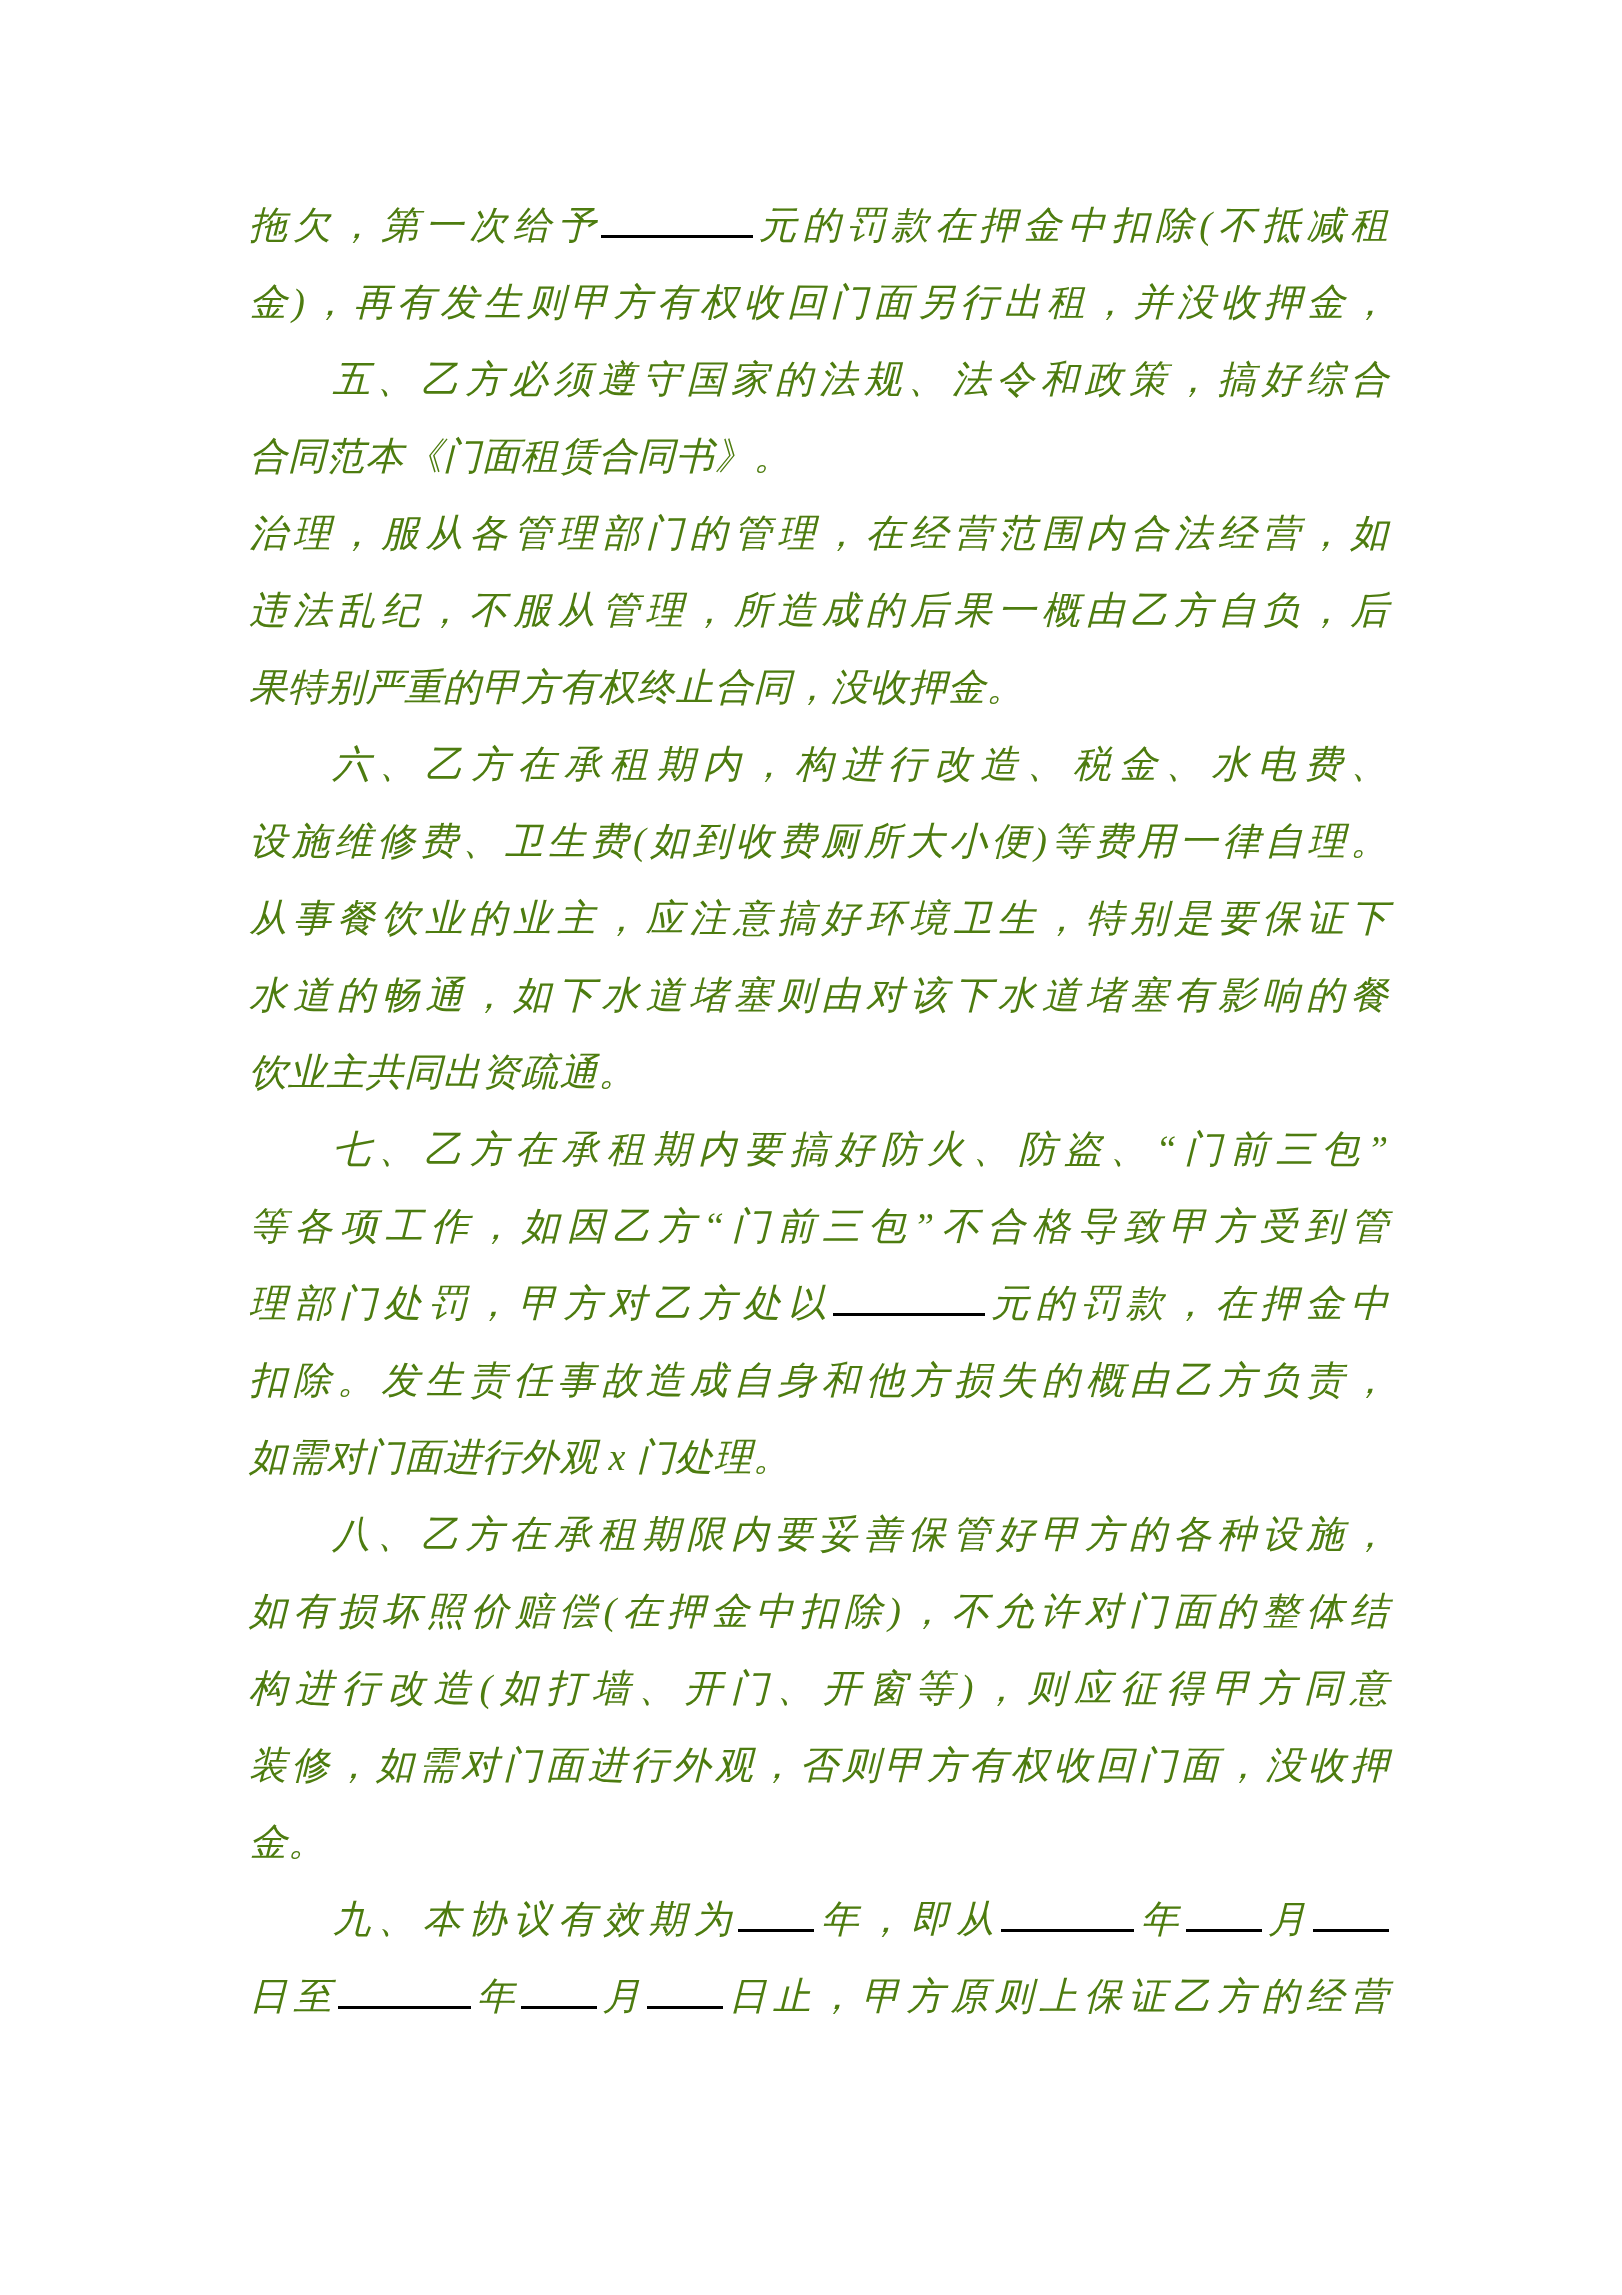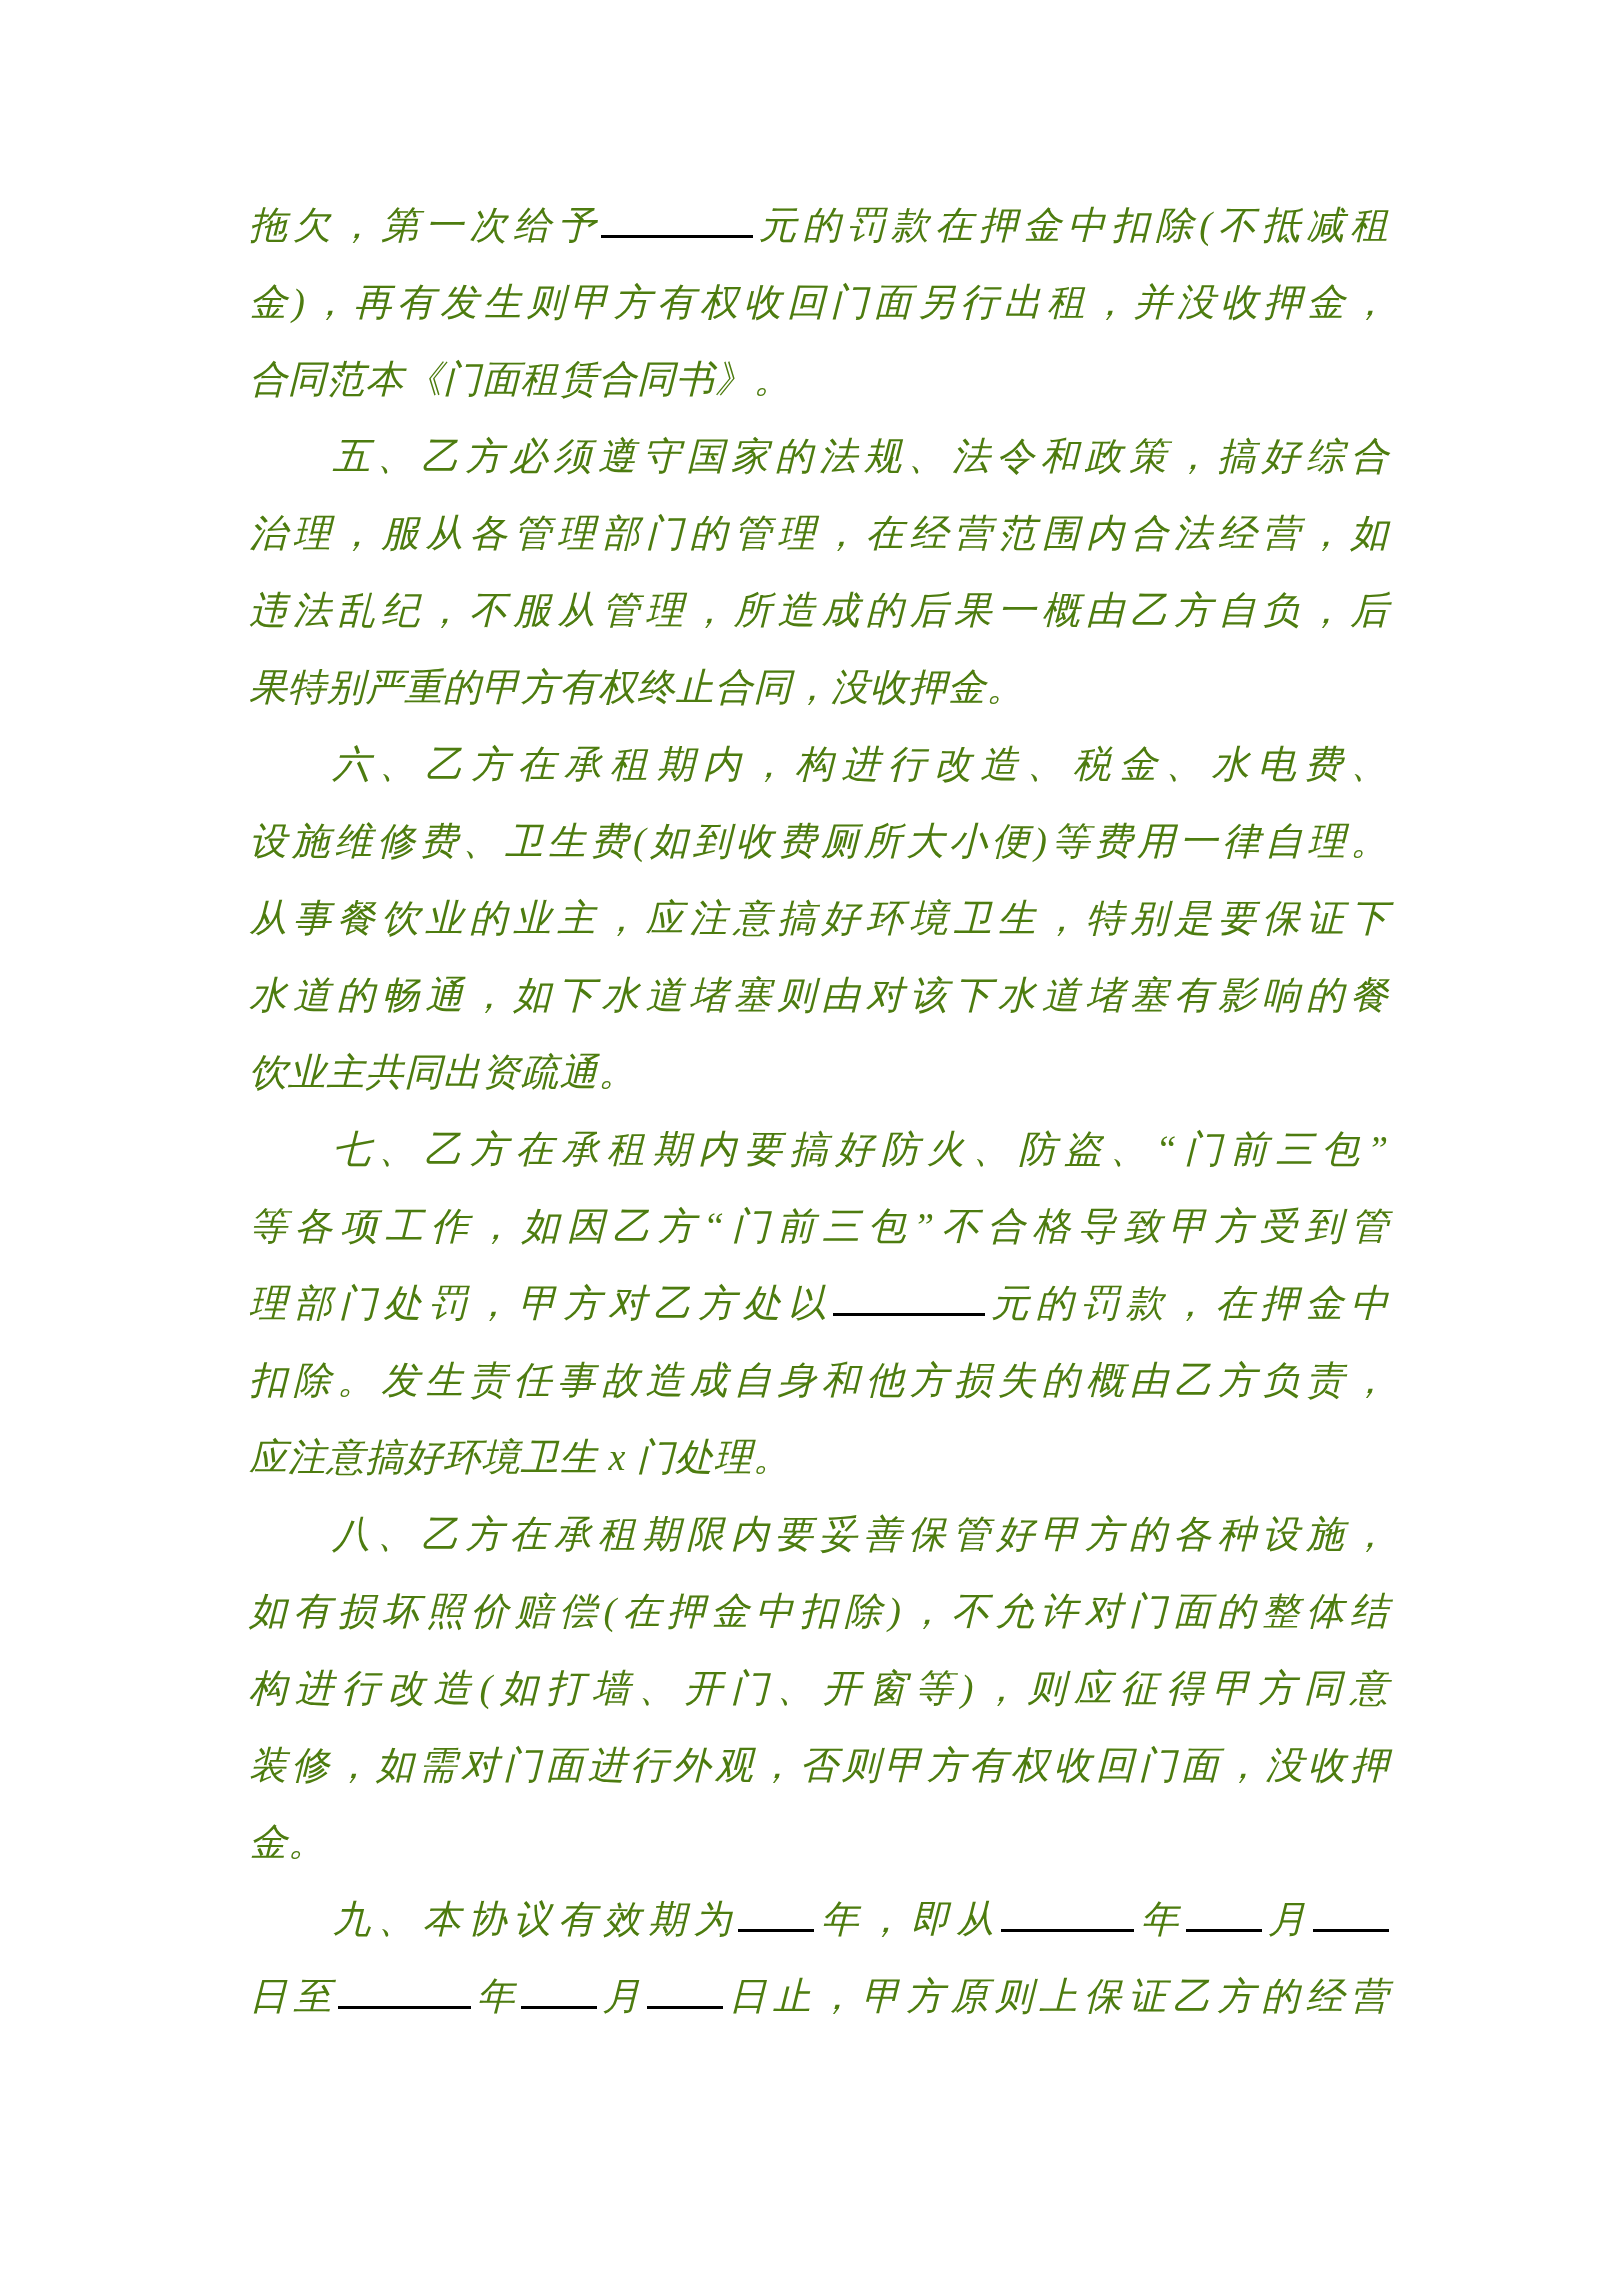--- a/index.html
+++ b/index.html
@@ -48,35 +48,35 @@
     border-bottom: 3px solid #000000;
   }
 </style>
 </head>
 <body>
 
 <div class="doc-page">
   <div class="text-block">
       <div class="line">拖欠，第一次给予<span class="blank" style="width: 4em;"></span>元的罚款在押金中扣除(不抵减租</div>
       <div class="line">金)，再有发生则甲方有权收回门面另行出租，并没收押金，</div>
+      <div class="line indent">五、乙方必须遵守国家的法规、法令和政策，搞好综合</div>
       <div class="line par-end">合同范本《门面租赁合同书》。</div>
-      <div class="line indent">五、乙方必须遵守国家的法规、法令和政策，搞好综合</div>
       <div class="line">治理，服从各管理部门的管理，在经营范围内合法经营，如</div>
       <div class="line">违法乱纪，不服从管理，所造成的后果一概由乙方自负，后</div>
       <div class="line par-end">果特别严重的甲方有权终止合同，没收押金。</div>
       <div class="line indent">六、乙方在承租期内，构进行改造、税金、水电费、</div>
       <div class="line">设施维修费、卫生费(如到收费厕所大小便)等费用一律自理。</div>
       <div class="line">从事餐饮业的业主，应注意搞好环境卫生，特别是要保证下</div>
       <div class="line">水道的畅通，如下水道堵塞则由对该下水道堵塞有影响的餐</div>
       <div class="line par-end">饮业主共同出资疏通。</div>
       <div class="line indent">七、乙方在承租期内要搞好防火、防盗、“门前三包”</div>
       <div class="line">等各项工作，如因乙方“门前三包”不合格导致甲方受到管</div>
       <div class="line">理部门处罚，甲方对乙方处以<span class="blank" style="width: 4em;"></span>元的罚款，在押金中</div>
       <div class="line">扣除。发生责任事故造成自身和他方损失的概由乙方负责，</div>
-      <div class="line par-end">应注意搞好环境卫生 x 门处理。</div>
+      <div class="line par-end">如需对门面进行外观 x 门处理。</div>
       <div class="line indent">八、乙方在承租期限内要妥善保管好甲方的各种设施，</div>
       <div class="line">如有损坏照价赔偿(在押金中扣除)，不允许对门面的整体结</div>
       <div class="line">构进行改造(如打墙、开门、开窗等)，则应征得甲方同意</div>
       <div class="line">装修，如需对门面进行外观，否则甲方有权收回门面，没收押</div>
       <div class="line par-end">金。</div>
       <div class="line indent">九、本协议有效期为<span class="blank" style="width: 2em;"></span>年，即从<span class="blank" style="width: 3.5em;"></span>年<span class="blank" style="width: 2em;"></span>月<span class="blank" style="width: 2em;"></span></div>
       <div class="line">日至<span class="blank" style="width: 3.5em;"></span>年<span class="blank" style="width: 2em;"></span>月<span class="blank" style="width: 2em;"></span>日止，甲方原则上保证乙方的经营</div>
     </div>
 </div>
 

